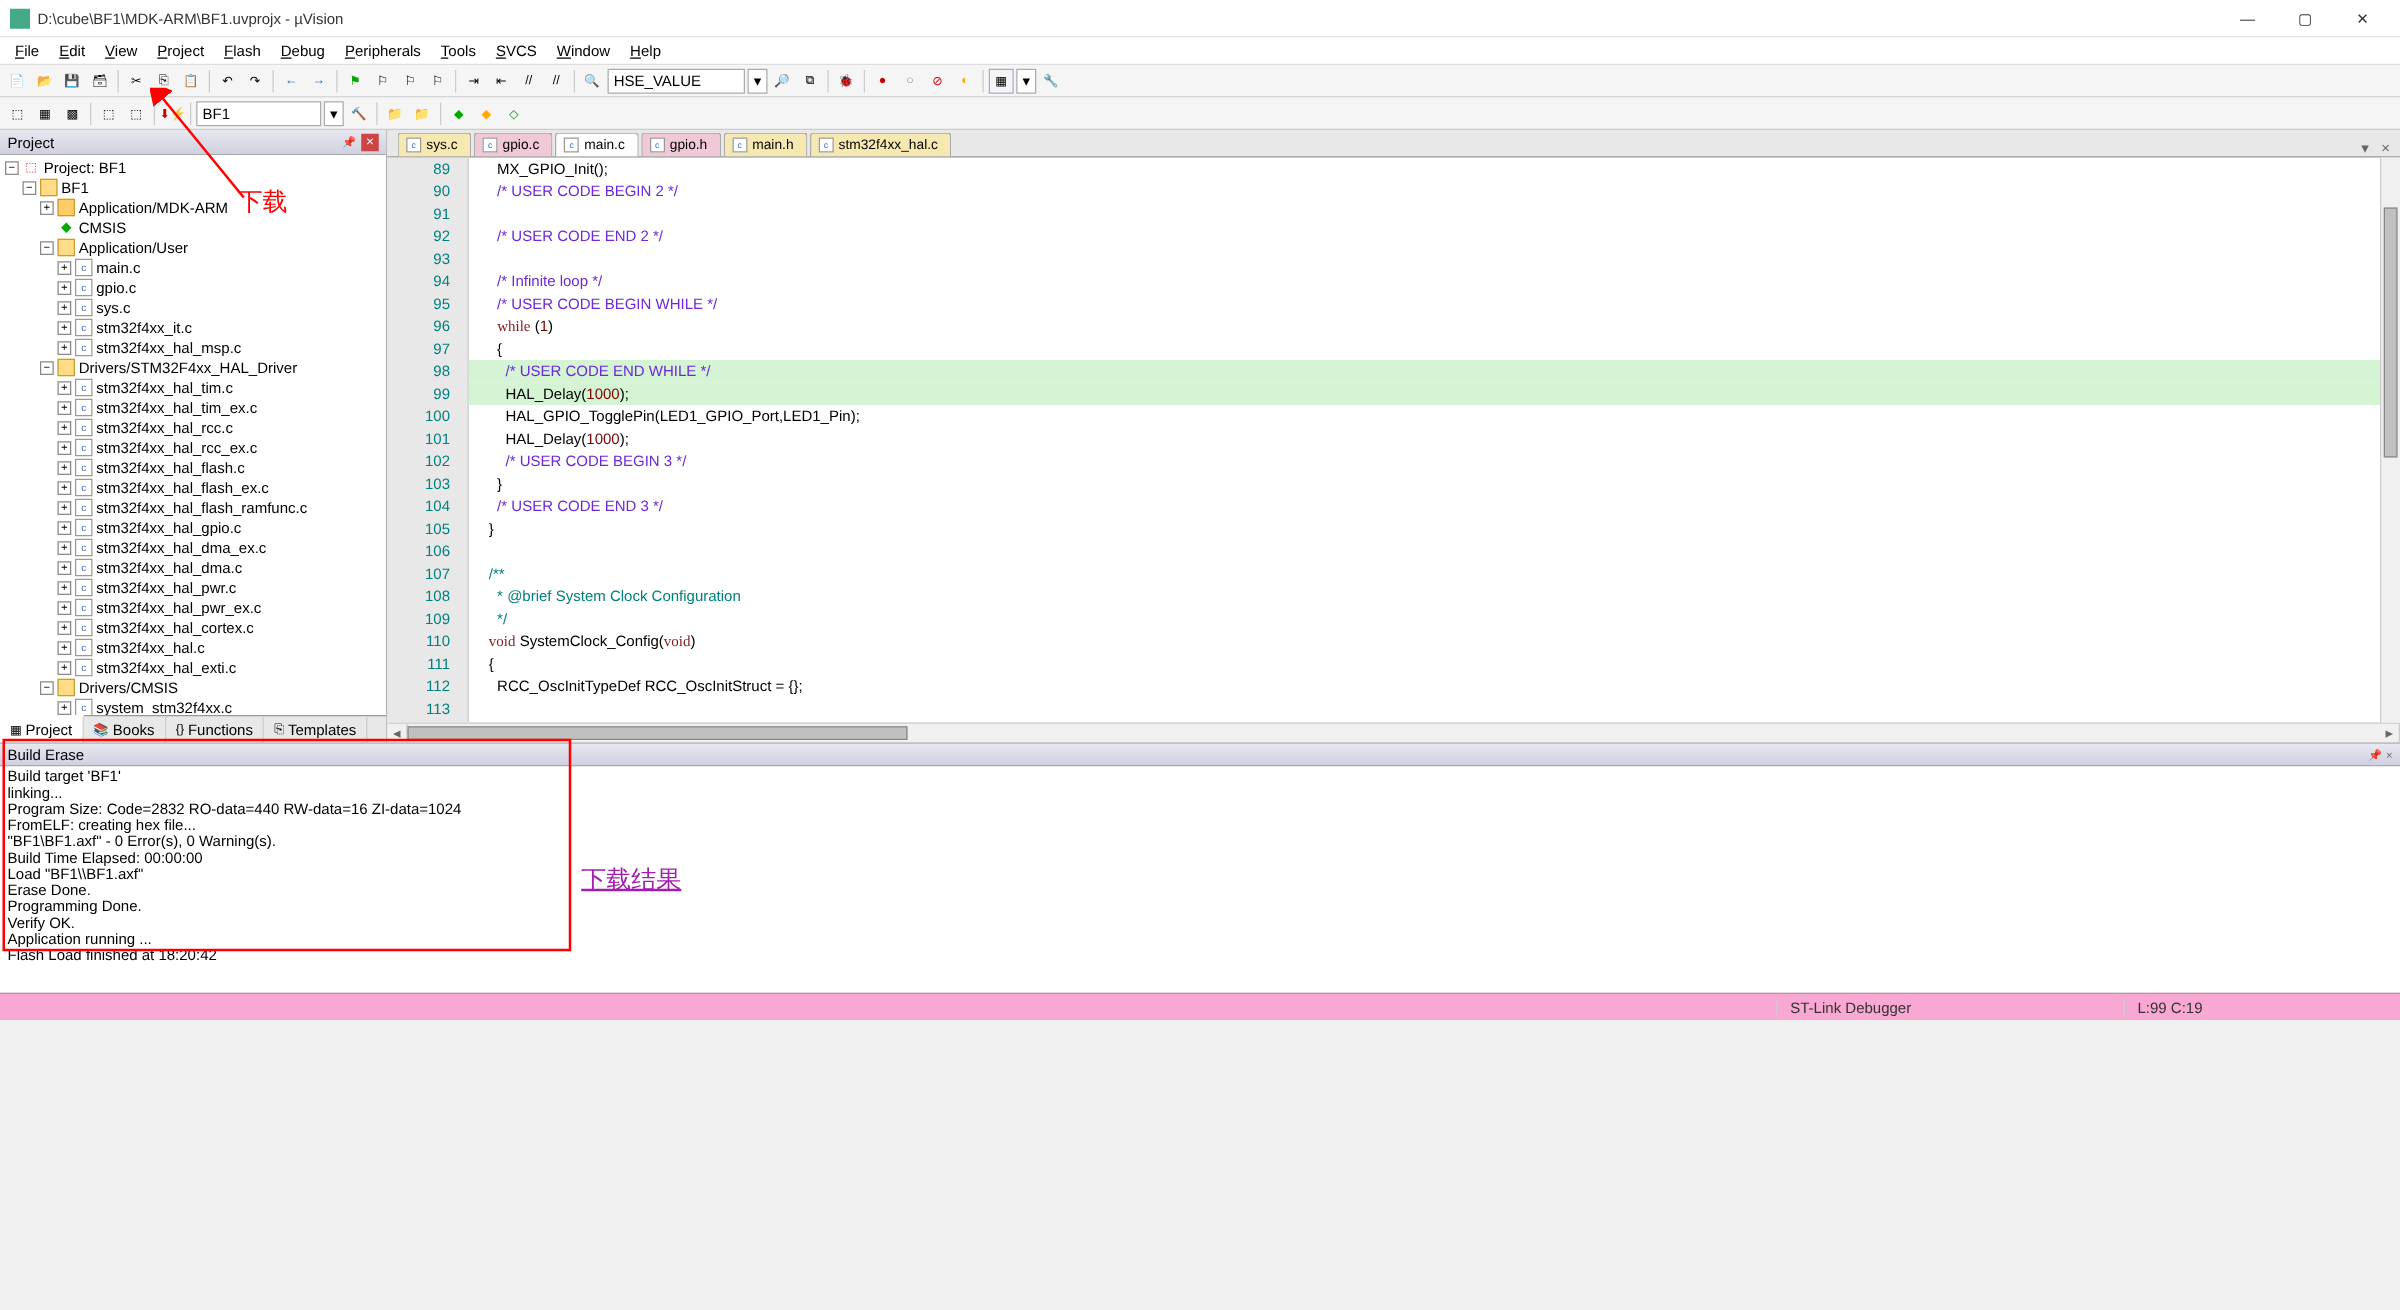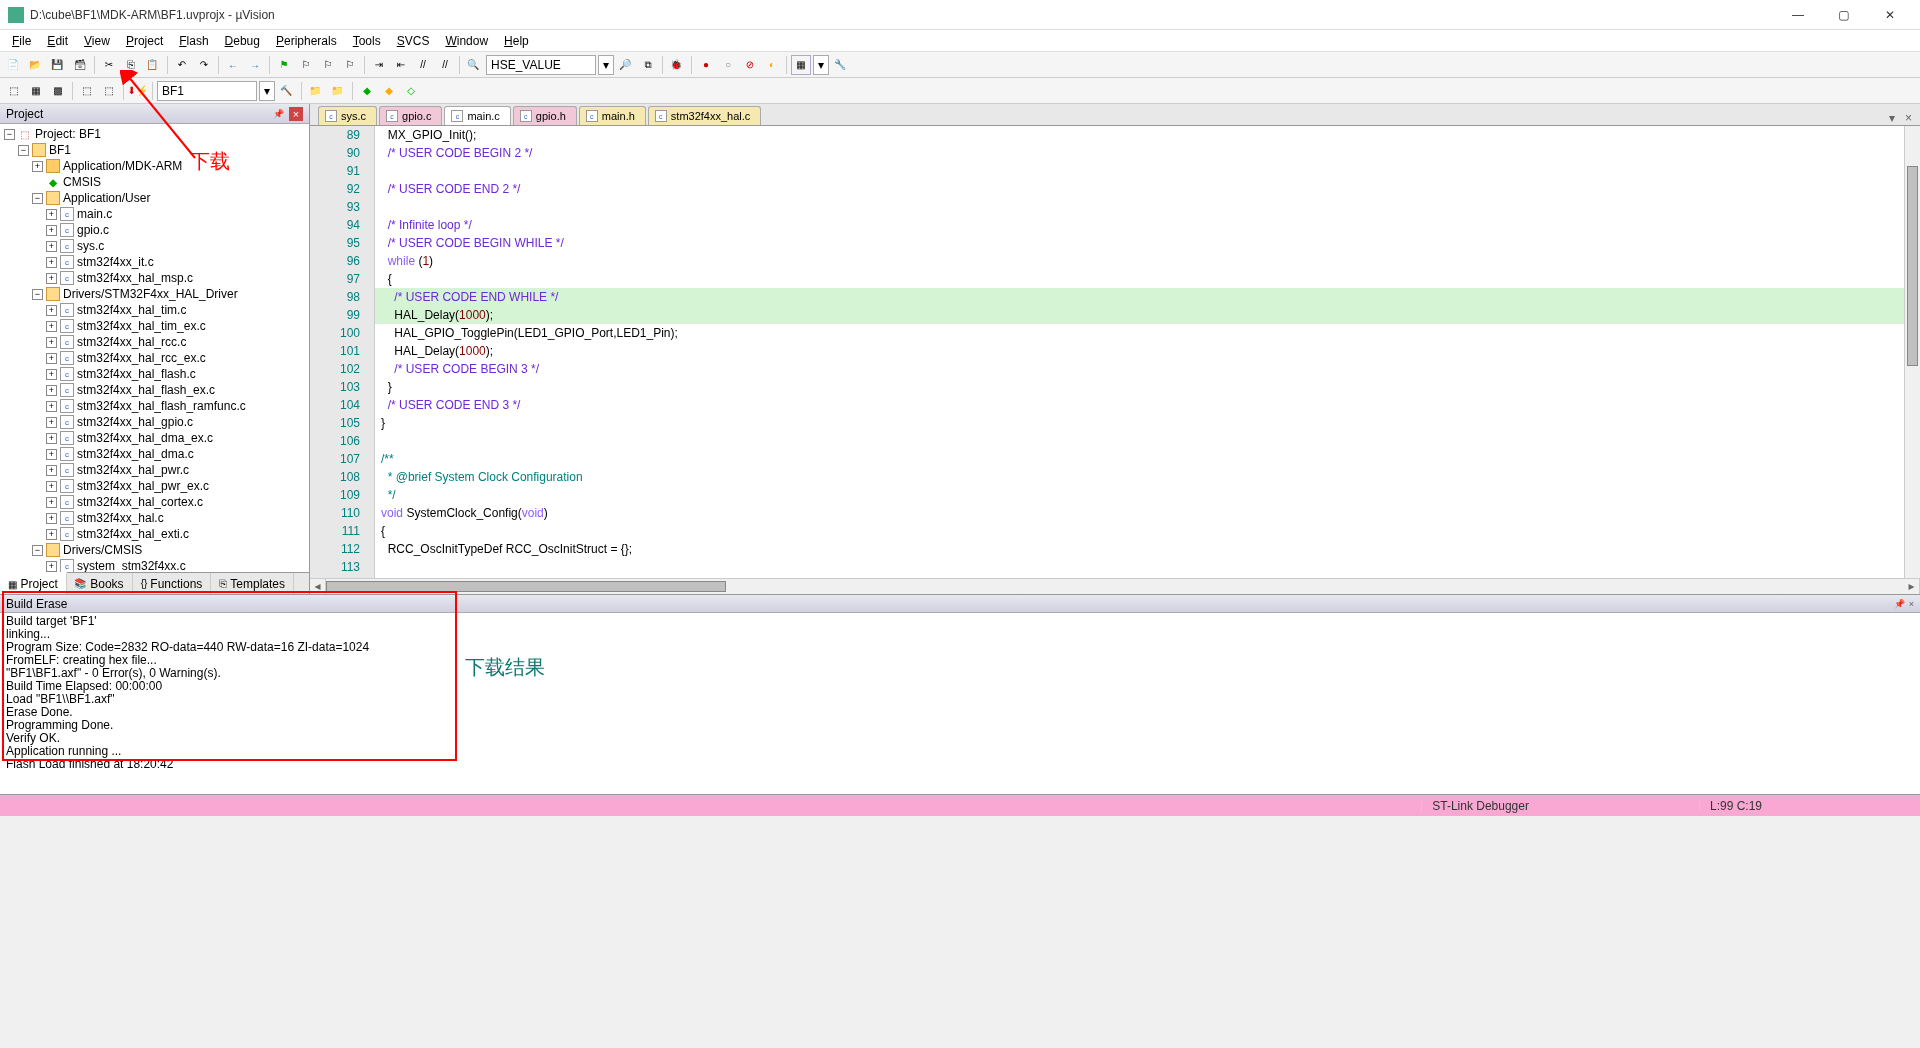--- a/index.html
+++ b/index.html
@@ -41,23 +41,23 @@
 .etab.act { background:#fff; }
 .etab.pink { background:#f0c8d8; }
 .etab.yel { background:#f5e8b0; }
 .etab .fi { width:12px; height:12px; background:#fff; border:1px solid #999; font-size:7px; display:flex; align-items:center; justify-content:center; color:#36c; }
 .etab-ctrl { margin-left:auto; display:flex; gap:2px; padding-right:4px; }
 .etab-ctrl span { cursor:pointer; padding:0 4px; color:#666; }
 .code { flex:1; display:flex; overflow:hidden; font-family:Consolas,monospace; font-size:16px; }
 .gutter { background:#e8e8e8; border-right:1px solid #ccc; text-align:right; padding:0 14px 0 30px; color:#008080; user-select:none; }
 .gutter div { height:18px; line-height:18px; }
 .src { flex:1; position:relative; }
-.src .ln { height:18px; line-height:18px; padding-left:6px; white-space:pre; }
+.src .ln { height:18px; line-height:18px; padding-left:16px; white-space:pre; }
 .src .ln.hl { background:#d4f4d4; }
-.c-kw { color:#8b5cf6; }
+.c-kw { color:#7f1d1d;font-family:Liberation Serif, serif; }
 .c-cm { color:#6d28d9; }
 .c-num { color:#800000; }
 .c-doc { color:#008080; }
 .escroll { position:absolute; right:0; top:22px; bottom:16px; width:16px; background:#f0f0f0; border-left:1px solid #ccc; }
 .escroll .th { position:absolute; left:2px; right:2px; top:40px; height:200px; background:#c0c0c0; border:1px solid #888; }
 .hscroll { height:16px; background:#f0f0f0; border-top:1px solid #ccc; display:flex; }
 .hscroll .lb { width:16px; border-right:1px solid #ccc; text-align:center; color:#666; cursor:pointer; }
 .hscroll .tr { flex:1; position:relative; }
 .hscroll .tr .th { position:absolute; left:0; width:400px; top:2px; bottom:2px; background:#c0c0c0; border:1px solid #888; }
 .build { height:200px; background:#fff; border-top:1px solid #999; display:flex; flex-direction:column; position:relative; }
@@ -66,21 +66,21 @@
 .build-hdr .r span { font-size:9px; cursor:pointer; color:#666; }
 .build-body { flex:1; padding:2px 6px; font-family:"Courier New",monospace; font-size:12px; overflow:auto; }
 .build-body div { line-height:13px; }
 .status { height:22px; background:#f9a8d4; border-top:1px solid #999; display:flex; align-items:center; padding:0 8px; color:#333; }
 .status .seg { padding:0 10px; border-left:1px solid #ccc; }
 .status .sp { flex:1; }
 
 .anno1 { position:absolute; top:148px; left:190px; color:#f00; font-size:20px; font-weight:normal; pointer-events:none; }
 .arrow1 { position:absolute; top:70px; left:120px; pointer-events:none; }
 .redbox { position:absolute; top:591px; left:2px; width:455px; height:170px; border:2px solid #f00; pointer-events:none; }
-.anno2 { position:absolute; top:654px; left:465px; color:#0f766e; font-size:20px; pointer-events:none; }
+.anno2 { position:absolute; top:690px; left:465px; color:#a21caf; font-size:20px; pointer-events:none;text-decoration:underline; }
 </style>
 </head>
 <body>
 
 <div class="titlebar">
   <div class="ico"></div>
   <div class="ttl">D:\cube\BF1\MDK-ARM\BF1.uvprojx - µVision</div>
   <div class="wb">
     <div class="wbtn">—</div>
     <div class="wbtn">▢</div>

